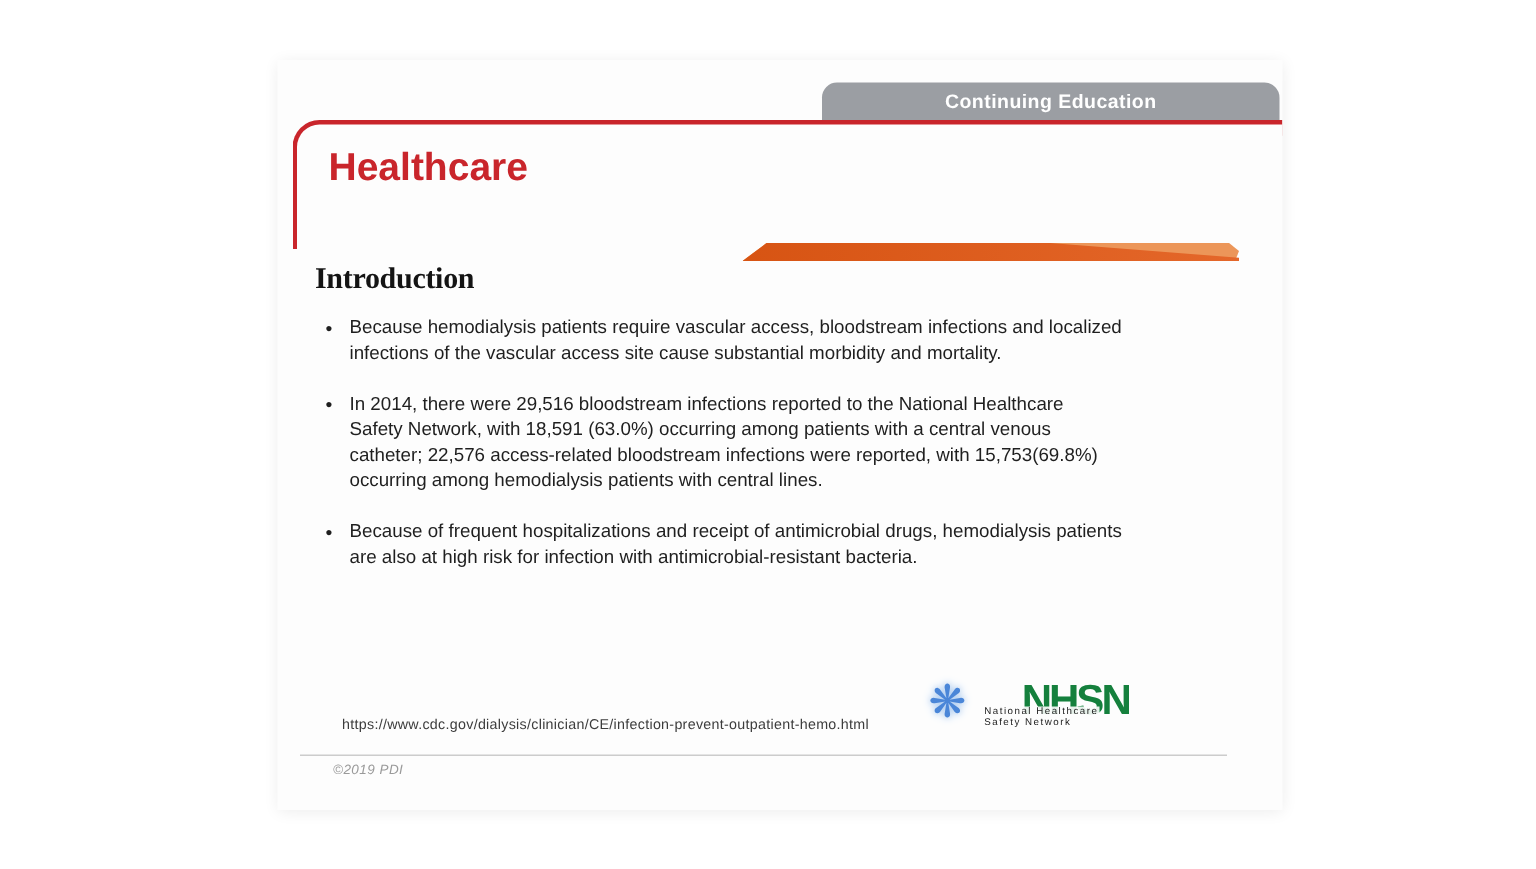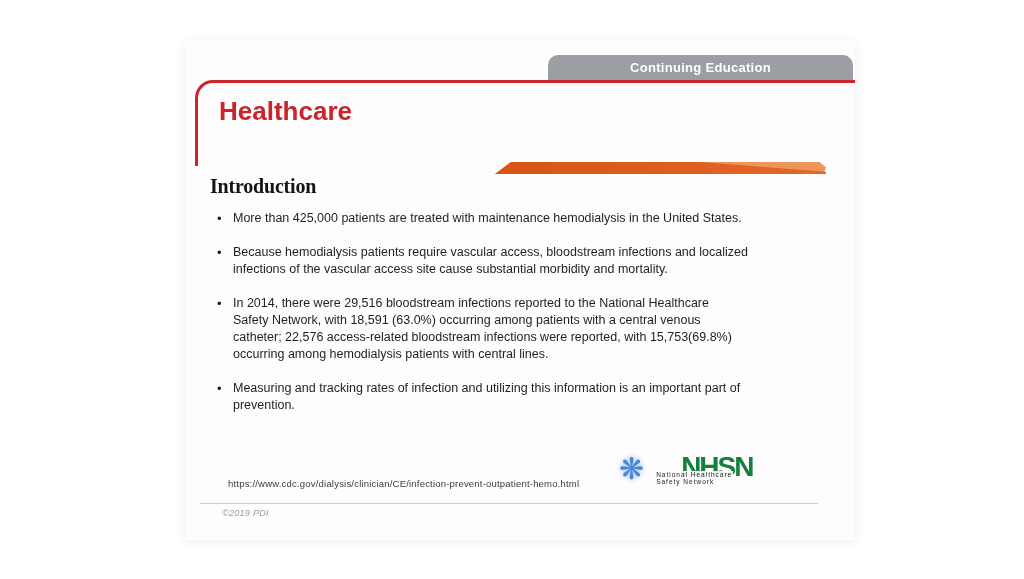--- a/index.html
+++ b/index.html
@@ -199,29 +199,28 @@
     <div class="slide-title">Healthcare</div>
 
     <div class="swoosh">
       <div class="light"></div>
       <div class="dark"></div>
     </div>
 
     <div class="content">
       <h2>Introduction</h2>
       <ul class="bullets">
-        <li>More than 425,000 patients are treated with maintenance hemodialysis in the United States.</li>
         <li>Because hemodialysis patients require vascular access, bloodstream infections and localized
 infections of the vascular access site cause substantial morbidity and mortality.</li>
         <li>In 2014, there were 29,516 bloodstream infections reported to the National Healthcare
 Safety Network, with 18,591 (63.0%) occurring among patients with a central venous
 catheter; 22,576 access-related bloodstream infections were reported, with 15,753(69.8%)
 occurring among hemodialysis patients with central lines.</li>
-        <li>Measuring and tracking rates of infection and utilizing this information is an important part of
-prevention.</li>
+        <li>Because of frequent hospitalizations and receipt of antimicrobial drugs, hemodialysis patients
+are also at high risk for infection with antimicrobial-resistant bacteria.</li>
       </ul>
     </div>
 
     <div class="source-url">https://www.cdc.gov/dialysis/clinician/CE/infection-prevent-outpatient-hemo.html</div>
 
     <div class="nhsn-logo">
       <span class="nhsn-star">❋</span>
       <span class="nhsn-text">
         <span class="nhsn-acronym">NHSN</span>
         <span class="nhsn-sub">

